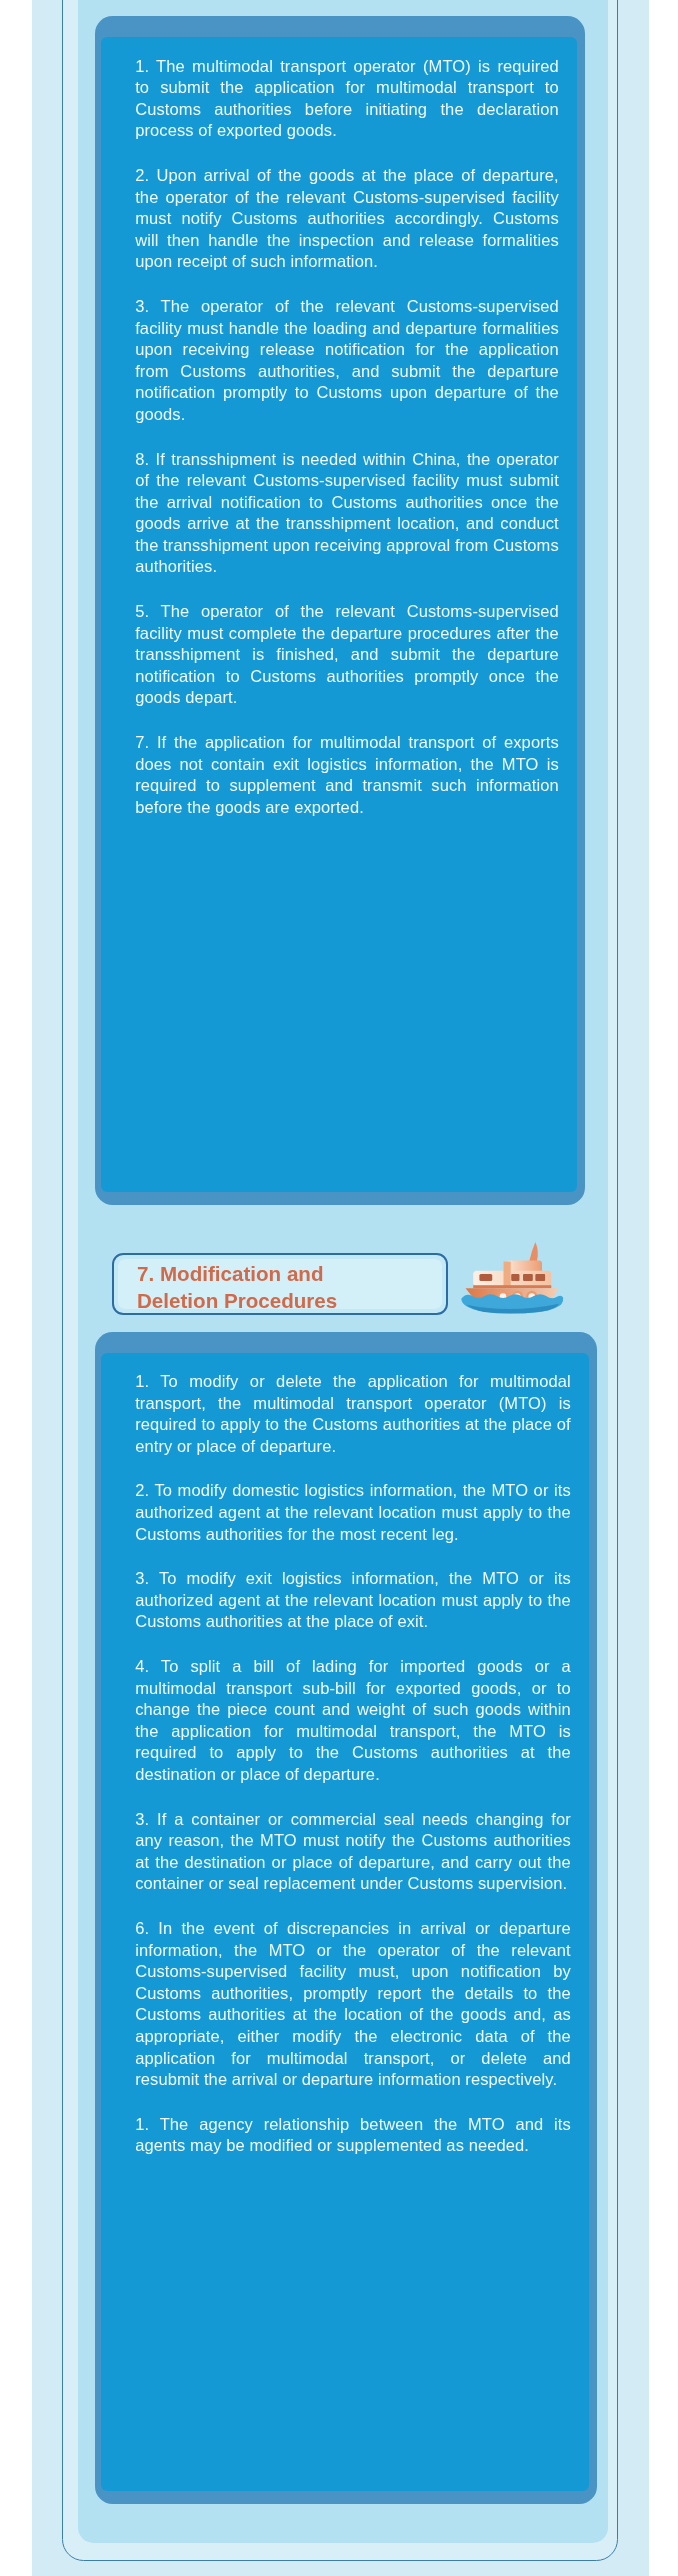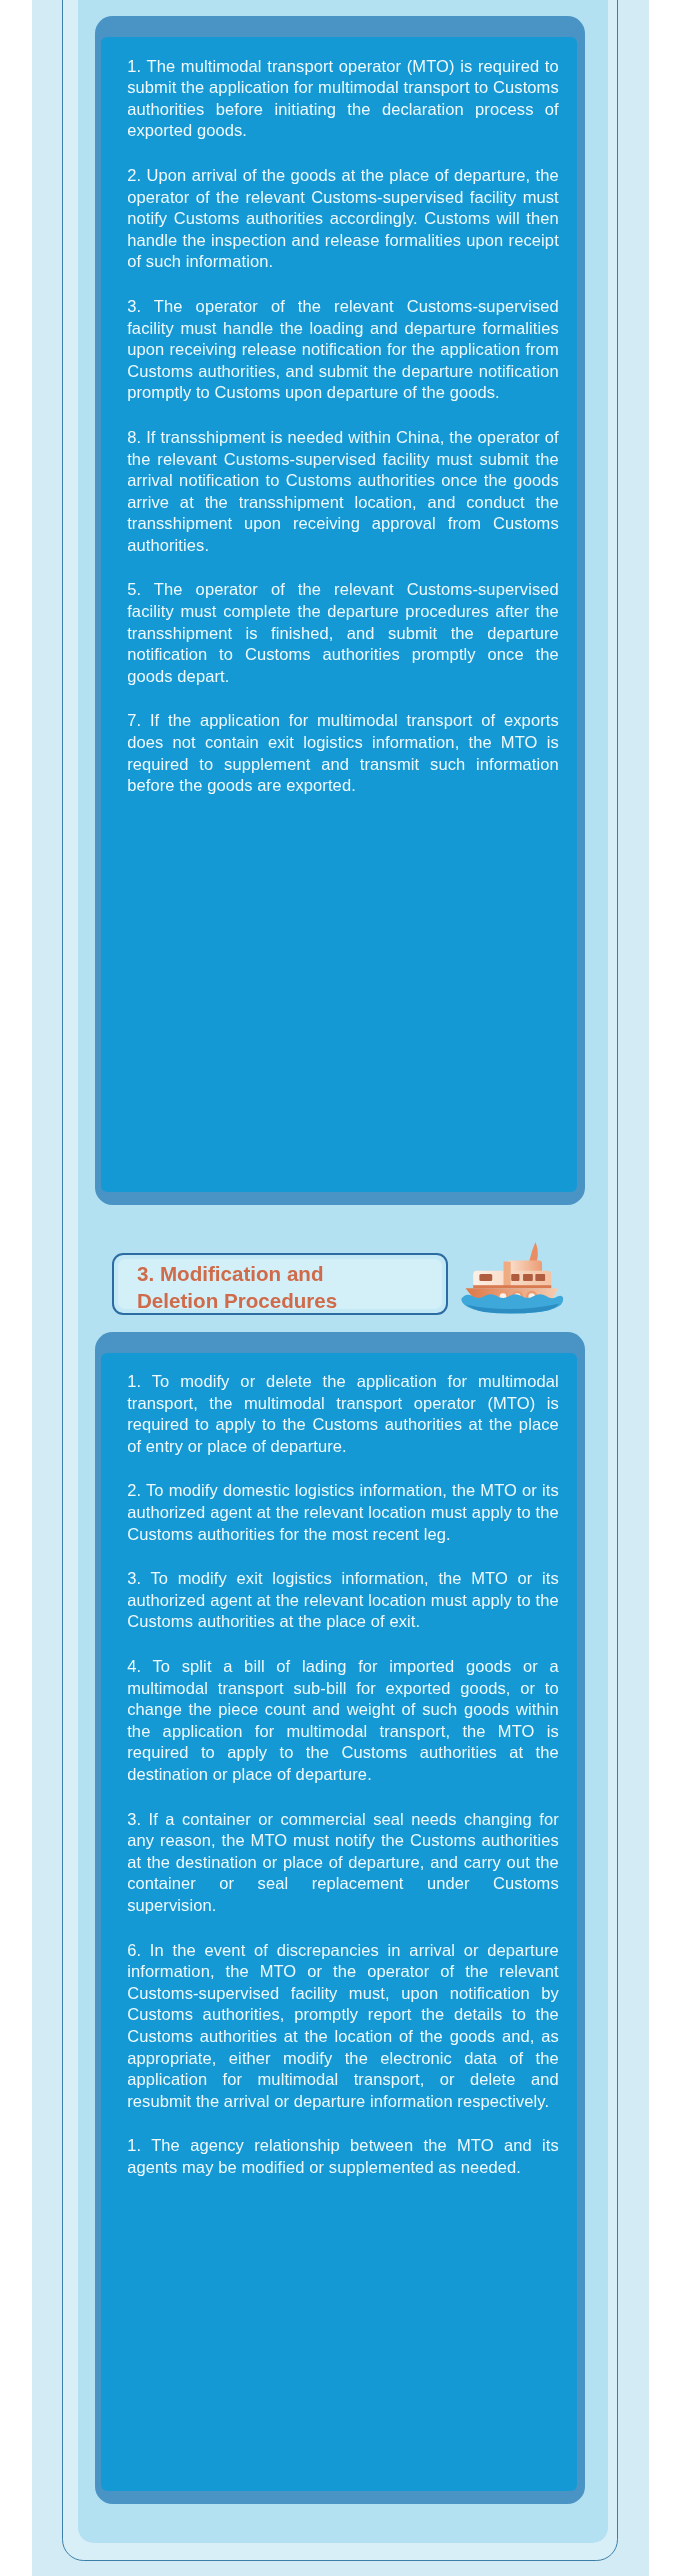--- a/index.html
+++ b/index.html
@@ -9,26 +9,26 @@
   
   .bg-outer{position:absolute;left:32px;top:0;width:617px;height:2598px;background:#d3ebf5;}
   .frame{position:absolute;left:62px;top:-31px;width:554px;height:2590px;
          border:1.5px solid #3b7fa9;border-radius:21.6px;background:#d9eff8;}
   .panel{position:absolute;left:78px;top:-20.6px;width:530px;height:2564px;
          border-radius:15.5px;background:#b3e1f1;}
 
   
   .card{position:absolute;left:95px;width:490px;background:#4a94c5;border-radius:17.5px;}
   .card-1{top:15.5px;height:1189px;}
-  .card-2{top:1332px;height:1172px;}
+  .card-2{top:1332px;height:1172px;padding-left:12px;}
   .card-inner{position:absolute;left:6.2px;right:7.7px;top:21.6px;bottom:12.4px;
               background:#1499d5;border-radius:6.2px;
               padding:18.5px 18.5px 0 26px;box-sizing:border-box;overflow:hidden;}
   .card-2 .card-inner{top:20.6px;bottom:13px;}
-  .card-inner p{margin:0 0 23px 0;color:#f0fafd;font-size:16.5px;line-height:21.6px;
+  .card-inner p{margin:0 0 23px 8px;color:#f0fafd;font-size:16.5px;line-height:21.6px;
                 text-align:justify;letter-spacing:0.1px;}
 
   
   .section-header{position:absolute;left:112px;top:1253px;width:336px;height:62px;
                   box-sizing:border-box;border:2.1px solid #2d6ba3;border-radius:11.3px;
                   background:#c3e9f6;}
   .section-header .glow{position:absolute;inset:3.6px;border-radius:7.2px;
                         background:rgba(255,255,255,0.28);}
   .section-header .txt{position:relative;padding:4.6px 0 0 23px;color:#cf6b4b;
                        font-size:20.6px;line-height:27px;font-weight:bold;}
@@ -51,21 +51,21 @@
       <p>3. The operator of the relevant Customs-supervised facility must handle the loading and departure formalities upon receiving release notification for the application from Customs authorities, and submit the departure notification promptly to Customs upon departure of the goods.</p>
       <p>8. If transshipment is needed within China, the operator of the relevant Customs-supervised facility must submit the arrival notification to Customs authorities once the goods arrive at the transshipment location, and conduct the transshipment upon receiving approval from Customs authorities.</p>
       <p>5. The operator of the relevant Customs-supervised facility must complete the departure procedures after the transshipment is finished, and submit the departure notification to Customs authorities promptly once the goods depart.</p>
       <p>7. If the application for multimodal transport of exports does not contain exit logistics information, the MTO is required to supplement and transmit such information before the goods are exported.</p>
     </div>
   </div>
 
   <div class="section-header">
     <div class="glow"></div>
     <div class="txt">
-      <span>3. Modification and</span><br>
+      <span>7. Modification and</span><br>
       <span>Deletion Procedures</span>
     </div>
   </div>
 
   <div class="ship">
     <svg viewBox="0 0 205 150" width="106" height="77" aria-hidden="true">
       <defs>
         <linearGradient id="gHull" x1="0" y1="0" x2="1" y2="0">
           <stop offset="0" stop-color="#dc7848"></stop>
             <stop offset="1" stop-color="#f6cdb2"></stop>

